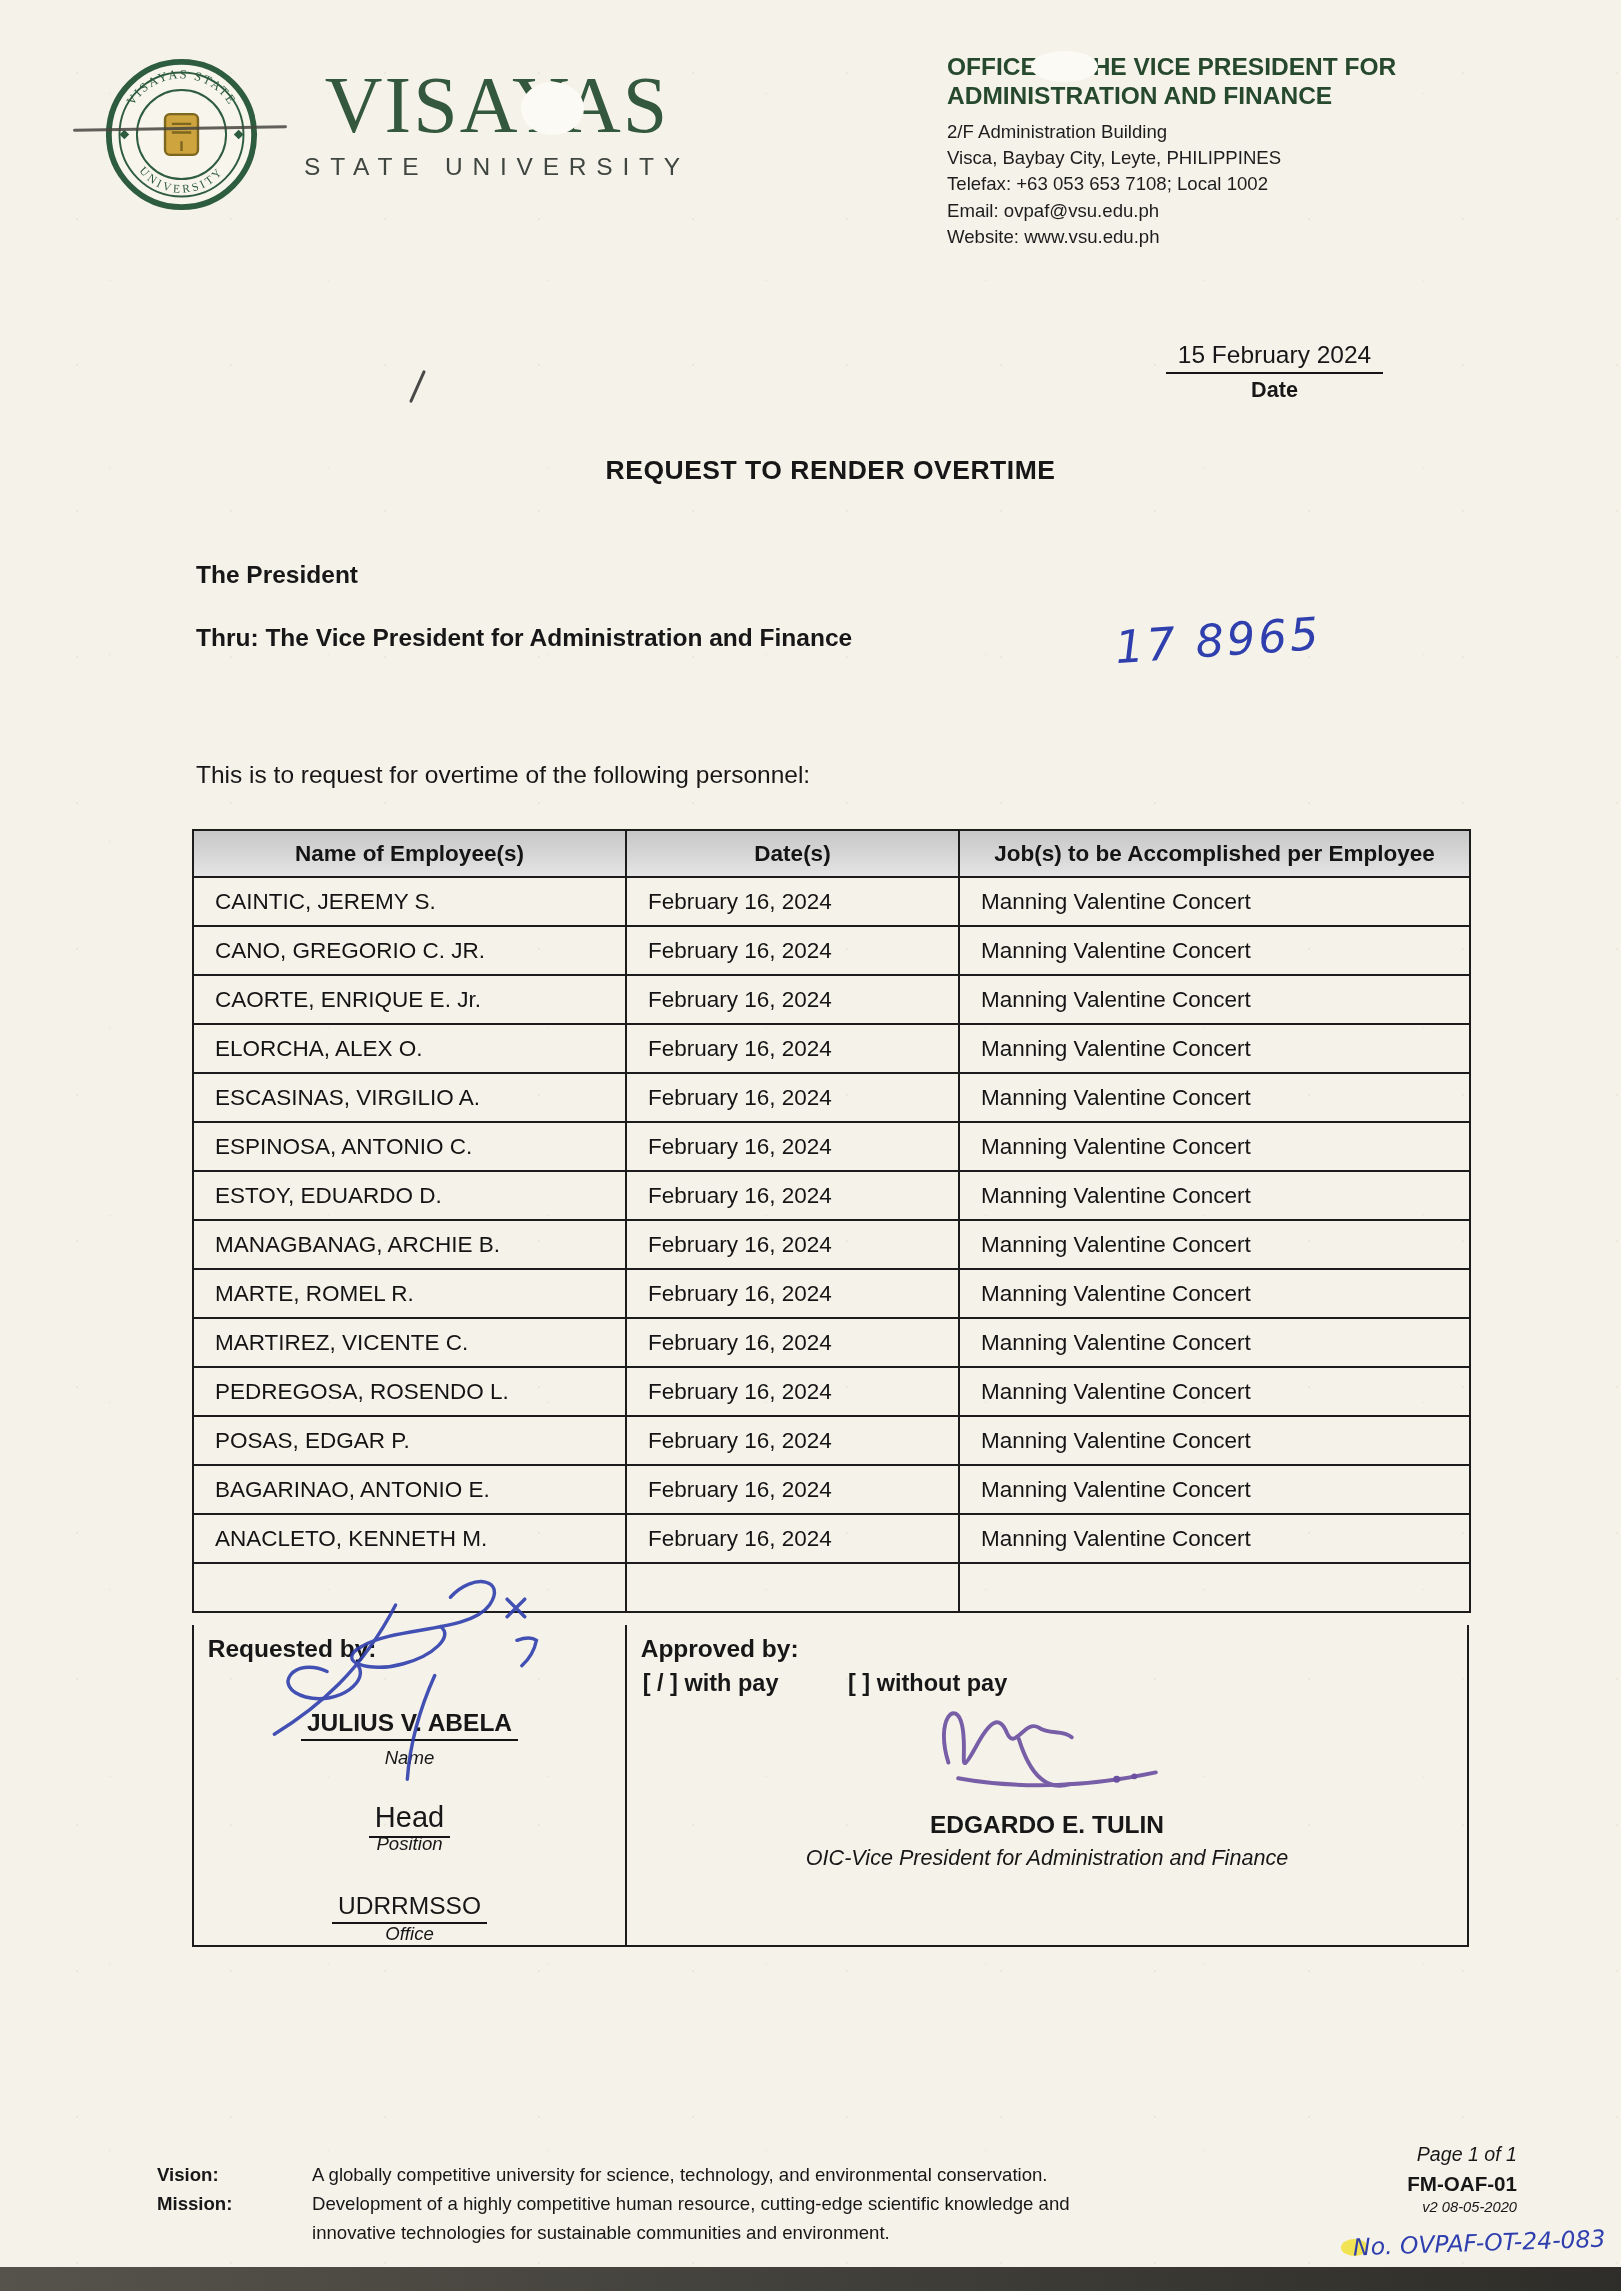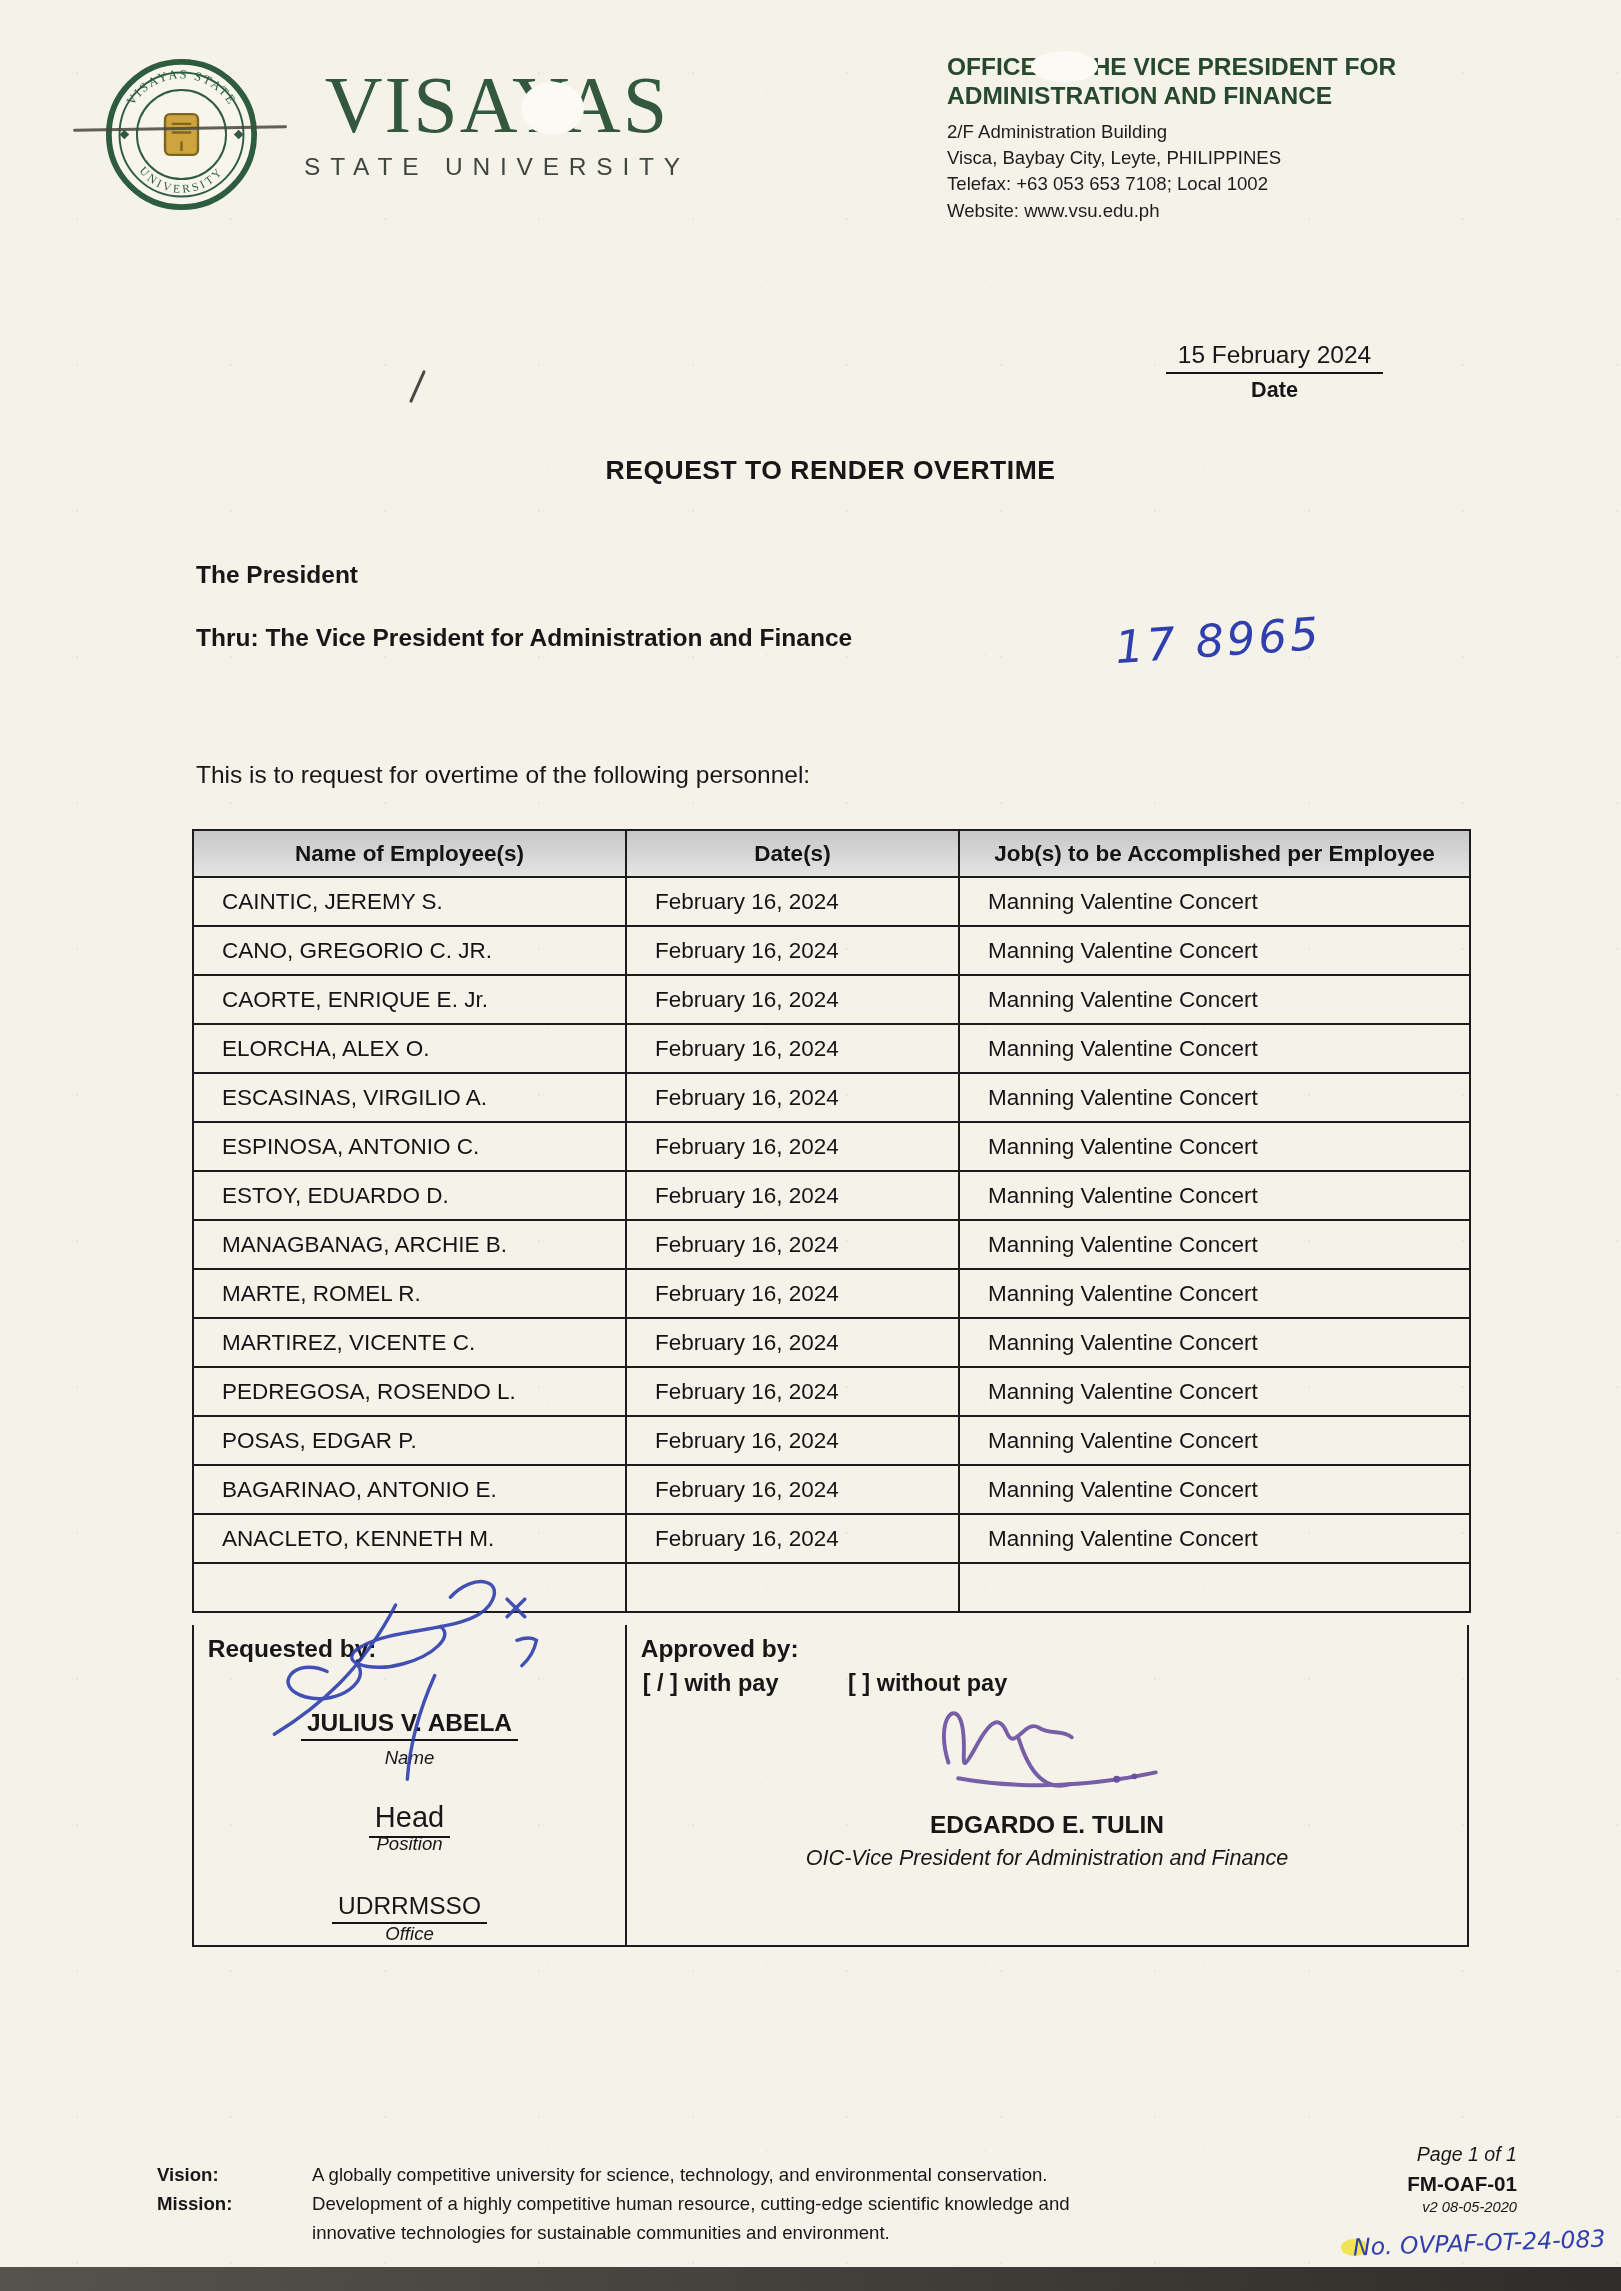--- a/index.html
+++ b/index.html
@@ -42,21 +42,21 @@
   .hand-number { position:absolute; left:1115px; top:614px; font-family:"DejaVu Sans", sans-serif;
                  font-style:italic; font-size:45px; color:#2f3fae; transform:rotate(-4deg);
                  letter-spacing:2.9px; }
   .intro { position:absolute; left:196px; top:761px; font-size:24.5px; }
 
   
   .doc-table { position:absolute; left:192px; top:829px; width:1277px; border-collapse:collapse;
                table-layout:fixed; font-size:22.5px; color:#141414; }
   .doc-table th { height:43px; background:linear-gradient(#c7c7c7, #e4e4e4); border:2px solid #1c1c1c;
                   font-weight:bold; font-size:22.5px; }
-  .doc-table td { height:47px; border:2px solid #1c1c1c; padding:0 28px; vertical-align:middle; }
+  .doc-table td { height:47px; border:2px solid #1c1c1c; padding:0 21px; vertical-align:middle; }
 
   
   .sig-section { position:absolute; left:192px; top:1625px; width:1277px; height:322px;
                  border:2px solid #1c1c1c; border-top:none; display:flex; box-sizing:border-box; }
   .sig-left { width:433px; border-right:2px solid #1c1c1c; position:relative; box-sizing:border-box; }
   .sig-right { flex:1; position:relative; box-sizing:border-box; }
   .sig-label { position:absolute; top:9.8px; left:13.7px; font-size:24.5px; font-weight:bold; }
   .pay-line { position:absolute; top:45px; left:15.7px; font-size:23.5px; font-weight:bold; }
   .pay-line .gap { margin-right:63px; }
   .centered { position:absolute; left:0; right:0; text-align:center; }
@@ -121,20 +121,21 @@
     <div class="state-univ">STATE UNIVERSITY</div>
   </div>
 
   <div class="office-block">
     <div class="office-title">OFFICE      THE VICE PRESIDENT FOR</div>
     <div class="office-title">ADMINISTRATION AND FINANCE</div>
     <div class="office-address">
       <div>2/F Administration Building</div>
       <div>Visca, Baybay City, Leyte, PHILIPPINES</div>
       <div>Telefax: +63 053 653 7108; Local 1002</div>
+      <div>Email: ovpaf@vsu.edu.ph</div>
       <div>Website: www.vsu.edu.ph</div>
     </div>
   </div>
 
   <div class="blob blob-office"></div>
   <div class="blob blob-wordmark"></div>
 
   <div class="date-block">
     <span class="date-value">15 February 2024</span>
     <div class="date-label">Date</div>

